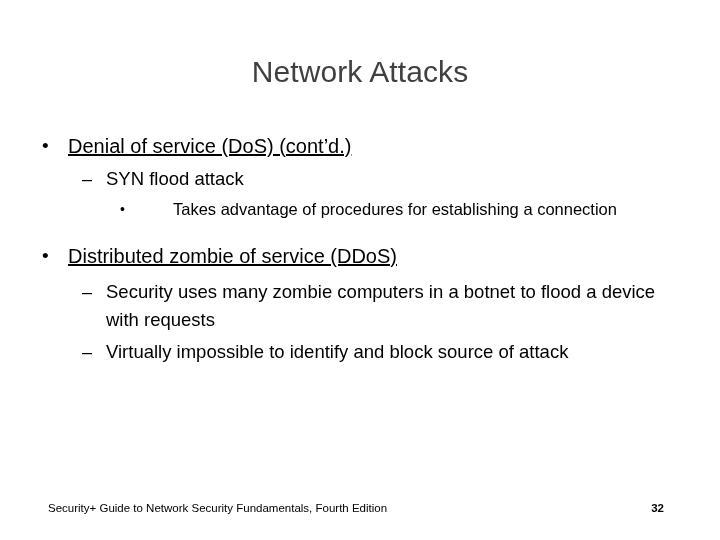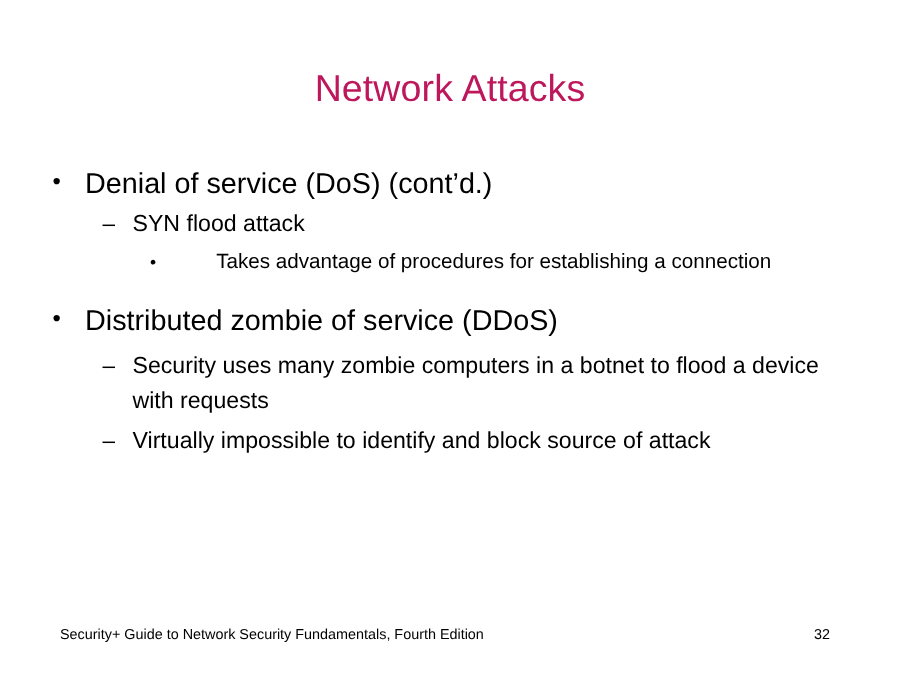--- a/index.html
+++ b/index.html
@@ -26,21 +26,21 @@
   .slide-title {
     position: absolute;
     top: 54px;
     left: 48px;
     width: 624px;
     text-align: center;
     font-size: 30px;
     font-weight: normal;
     line-height: 36px;
     letter-spacing: 0.1px;
-    color: #be185d;
+    color: #404040;
     margin: 0;
   }
 
   
   .body-area {
     position: absolute;
     top: 131px;
     left: 42px;
     width: 648px;
   }
@@ -65,22 +65,23 @@
   .lvl1 {
     margin-left: 0px;
     margin-top: 0px;
   }
   .lvl1 .marker {
     width: 26px;
     font-size: 19px;
     line-height: 30px;
   }
   .lvl1 .btext {
-    font-size: 23px;
+    font-size: 20px;
     line-height: 30px;
+    text-decoration: underline;
   }
 
   
   .lvl2 {
     margin-left: 40px;
   }
   .lvl2 .marker {
     width: 24px;
     font-size: 18px;
     line-height: 28px;
@@ -127,20 +128,21 @@
     font-size: 11.5px;
     line-height: 15px;
     color: #000000;
   }
   .footer-source {
     white-space: nowrap;
   }
   .footer-page {
     white-space: nowrap;
     padding-right: 8px;
+    font-weight: bold;
   }
 </style>
 </head>
 <body>
 
 <div class="slide">
 
   <h1 class="slide-title">Network Attacks</h1>
 
   <div class="body-area">

